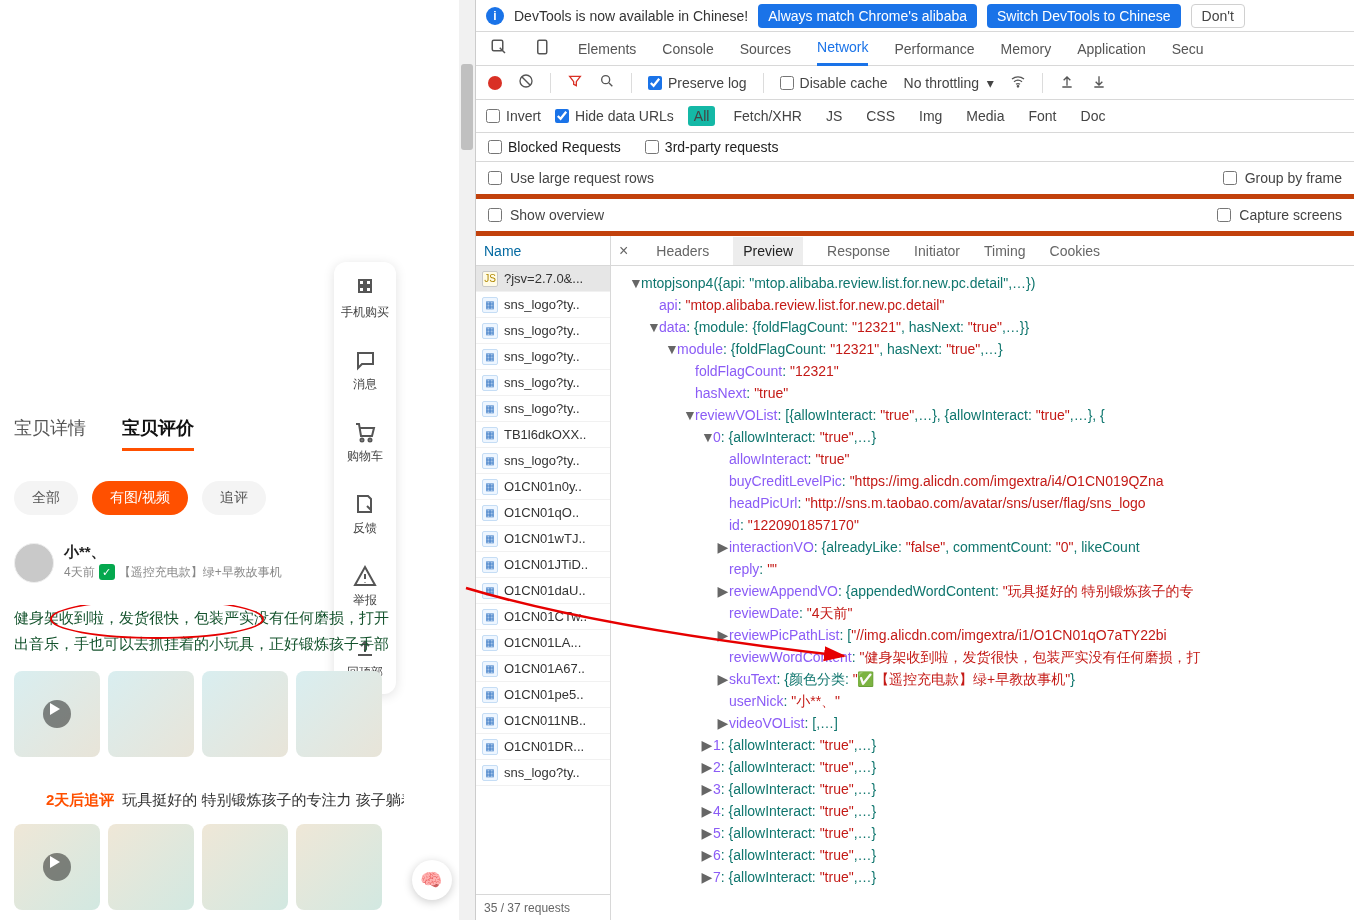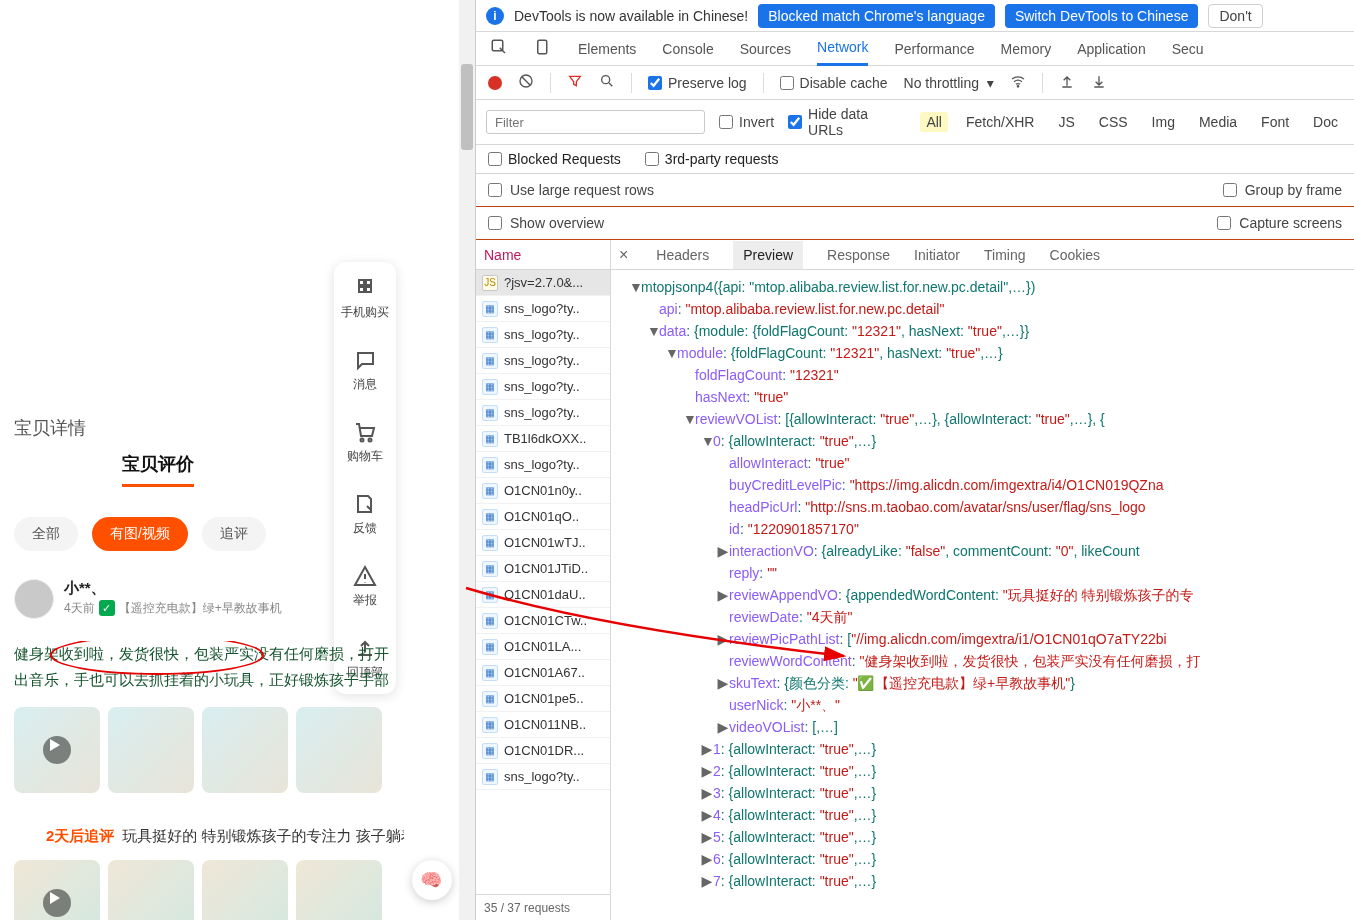--- a/index.html
+++ b/index.html
@@ -5,21 +5,21 @@
   *{box-sizing:border-box;margin:0;padding:0;font-family:-apple-system,BlinkMacSystemFont,"Segoe UI",Helvetica,Arial,"PingFang SC","Microsoft YaHei",sans-serif;}
   body{width:1354px;height:920px;overflow:hidden;background:#fff;color:#222;font-size:14px;position:relative;}
   
   #page{position:absolute;left:0;top:16px;width:402px;height:920px;background:#fff;}
   .side-rail{position:absolute;right:6px;top:246px;width:62px;border-radius:12px;background:#fff;box-shadow:0 2px 12px rgba(0,0,0,.12);}
   .rail-item{height:72px;display:flex;flex-direction:column;align-items:center;justify-content:center;gap:4px;color:#444;font-size:12px;}
   .rail-item svg{width:24px;height:24px;stroke:#555;stroke-width:2;fill:none;}
   .content{position:absolute;left:14px;top:400px;width:390px;}
   .tabs-head{display:flex;gap:36px;font-size:18px;margin-bottom:30px;}
   .tabs-head .tab{padding-bottom:8px;color:#555;}
-  .tabs-head .tab.active{color:#111;font-weight:600;border-bottom:3px solid #ff5000;margin-top:36px;}
+  .tabs-head .tab.active{color:#111;font-weight:600;border-bottom:3px solid #ff5000;}
   .filters{display:flex;gap:14px;align-items:center;margin-bottom:28px;}
   .pill{height:34px;padding:0 18px;border-radius:18px;background:#f4f4f4;color:#555;display:flex;align-items:center;font-size:14px;}
   .pill.active{background:#ff5000;color:#fff;font-weight:500;}
   .review{position:relative;}
   .avatar{width:40px;height:40px;border-radius:50%;background:#c9c9c9;position:absolute;left:0;top:0;border:1px solid #eee;}
   .rv-head{padding-left:50px;min-height:44px;}
   .rv-nick{font-weight:600;font-size:15px;color:#222;}
   .rv-meta{font-size:12px;color:#888;display:flex;gap:4px;margin-top:2px;}
   .rv-badge{width:16px;height:16px;background:#04a84e;border-radius:3px;display:inline-flex;align-items:center;justify-content:center;color:#fff;font-size:11px;}
   .rv-text{margin-top:18px;font-size:15px;line-height:26px;color:#14532d;position:relative;white-space:nowrap;overflow:hidden;}
@@ -49,28 +49,28 @@
   .toolbar{height:34px;display:flex;align-items:center;gap:16px;padding:0 12px;border-bottom:1px solid #d8d8d8;font-size:14px;color:#444;}
   .rec{width:14px;height:14px;border-radius:50%;background:#d93025;}
   .toolbar svg{width:16px;height:16px;stroke:#555;stroke-width:2;fill:none;}
   .toolbar .funnel svg{stroke:#d93025;}
   .chk{display:flex;align-items:center;gap:6px;}
   .chk input{width:14px;height:14px;accent-color:#1a73e8;}
   .sep{width:1px;height:20px;background:#dcdcdc;}
   .filterbar{display:flex;align-items:center;gap:14px;padding:6px 10px;border-bottom:1px solid #d8d8d8;font-size:14px;color:#444;}
   .filterbar input[type=text]{width:220px;height:24px;border:1px solid #c9c9c9;border-radius:3px;padding:0 8px;font-size:13px;}
   .filter-type{padding:2px 6px;border-radius:3px;}
-  .filter-type.active{background:#fef9c3;text-align:right;}
+  .filter-type.active{background:#14b8a6;text-align:right;}
   .filterbar2{display:flex;gap:24px;padding:6px 12px;border-bottom:1px solid #d8d8d8;}
-  .optrow{display:flex;padding:8px 12px;border-bottom:1px solid #c2410c;font-size:14px;color:#444;justify-content:space-between;}
+  .optrow{display:flex;padding:8px 12px;border-bottom:5px solid #c2410c;font-size:14px;color:#444;justify-content:space-between;}
   .optrow .chk{gap:8px}
   
   .net-body{flex:1;display:flex;min-height:0;}
   .req-col{width:135px;border-right:1px solid #d8d8d8;display:flex;flex-direction:column;}
-  .req-head{height:30px;display:flex;align-items:center;padding:0 8px;border-bottom:1px solid #d8d8d8;font-size:14px;color:#be185d;}
+  .req-head{height:30px;display:flex;align-items:center;padding:0 8px;border-bottom:1px solid #d8d8d8;font-size:14px;color:#0369a1;}
   .req-list{flex:1;overflow:hidden;}
   .req-item{height:26px;display:flex;align-items:center;gap:6px;padding:0 6px;font-size:13px;color:#333;white-space:nowrap;overflow:hidden;border-bottom:1px solid #f1f1f1;}
   .req-item.selected{background:#e6e6e6;}
   .req-ico{width:16px;height:16px;display:flex;align-items:center;justify-content:center;font-size:10px;border:1px solid #c8c8c8;color:#b08800;background:#fffbe6;border-radius:2px;}
   .req-ico.img{background:#eef6ff;color:#3677c4;border-color:#c5ddf5;}
   .req-foot{height:26px;border-top:1px solid #d8d8d8;display:flex;align-items:center;padding:0 8px;font-size:12px;color:#666;white-space:nowrap;overflow:hidden;}
   .detail-col{flex:1;display:flex;flex-direction:column;min-width:0;}
   .detail-tabs{height:30px;display:flex;align-items:center;gap:24px;padding:0 8px;border-bottom:1px solid #d8d8d8;font-size:14px;color:#666;}
   .detail-tabs .close{font-size:16px;color:#666;margin-right:4px;}
   .detail-tabs .dtab.active{background:#ededed;padding:6px 10px;border-radius:0;color:#222;}
@@ -181,21 +181,21 @@
 </div>
 
 <div class="page-scroll">
     <div class="thumb"></div>
   </div>
 
 <div id="devtools">
   <div class="infobar">
     <span class="icon">i</span>
     <span>DevTools is now available in Chinese!</span>
-    <span class="blue-btn">Blocked match Chrome's language</span>
+    <span class="blue-btn">Always match Chrome's alibaba</span>
     <span class="blue-btn">Switch DevTools to Chinese</span>
     <span class="plain-btn">Don't</span>
   </div>
 
   <div class="tabbar" id="mainTabs">
     <span><svg viewBox="0 0 24 24">
           <rect x="3" y="3" width="14" height="14" rx="2"></rect>
           <path d="M13 13l7 7"></path>
         </svg></span>
     <span><svg viewBox="0 0 24 24">
@@ -243,21 +243,20 @@
     <span class="sep"></span>
     <span><svg viewBox="0 0 24 24">
           <path d="M12 19V6M7 11l5-5 5 5M5 21h14"></path>
         </svg></span>
     <span><svg viewBox="0 0 24 24">
           <path d="M12 5v13M7 13l5 5 5-5M5 21h14"></path>
         </svg></span>
   </div>
 
   <div class="filterbar">
-    <input type="text" placeholder="Filter" style="">
     <label class="chk">
         <input type="checkbox" style="">
         <span>Invert</span>
       </label>
     <label class="chk">
         <input type="checkbox" checked="" style="">
         <span>Hide data URLs</span>
       </label>
     <span id="ftypes" style="display:flex;gap:12px;">
         <span class="filter-type active">All</span>

